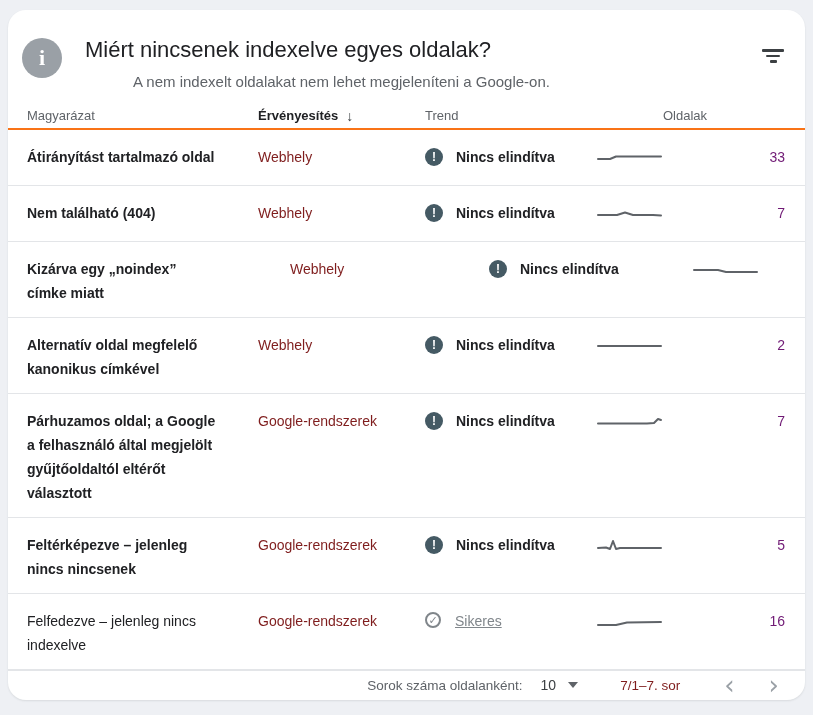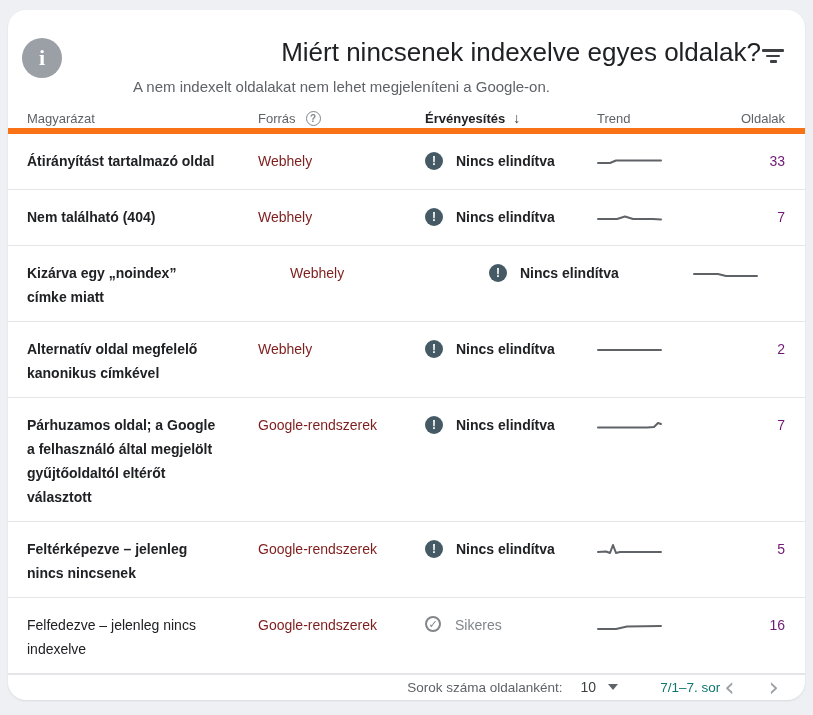--- a/index.html
+++ b/index.html
@@ -18,39 +18,39 @@
   }
   
   .card-header { display:flex; align-items:flex-start; padding:26px 20px 0 14px; }
   .info-badge {
     width:40px; height:40px; border-radius:50%; background:#9aa0a6;
     color:#ffffff; display:flex; align-items:center; justify-content:center;
     font-size:22px; font-weight:bold; font-family:"Liberation Serif","DejaVu Serif",serif;
     flex:0 0 40px; margin-right:23px; margin-top:2px;
   }
   .header-text { flex:1 1 auto; }
-  .page-title { font-size:26px; font-weight:400; color:#202124; line-height:1.25;text-align:right; }
+  .page-title { font-size:22px; font-weight:400; color:#202124; line-height:1.25; }
   .page-subtitle { font-size:15px; color:#5f6368; margin-top:9px;margin-left:48px; }
   .filter-btn {
     width:24px; height:24px; margin-top:8px; cursor:pointer;
     display:flex; flex-direction:column; align-items:center; justify-content:center; gap:3px;
   }
   .filter-btn i { display:block; background:#3c4043; height:2.5px; border-radius:1px; }
   .filter-btn i:nth-child(1){ width:22px; }
   .filter-btn i:nth-child(2){ width:14px; }
   .filter-btn i:nth-child(3){ width:7px; }
   
   .grid-row {
     display:grid;
     grid-template-columns:231px 167px 172px 110px 1fr;
     padding:0 20px 0 19px;
   }
   .thead {
     margin-top:14px; height:42px; align-items:center;
-    border-bottom:6px solid #f97316;
+    border-bottom:2px solid #f97316;
     font-size:13px; font-weight:500; color:#5f6368;
   }
   .thead .th { cursor:pointer; display:flex; align-items:center; }
   .th-validation { color:#202124; font-weight:700; }
   .sort-arrow { font-size:14px; margin-left:8px; font-weight:700; color:#3c4043; }
   .help-icon {
     width:15px; height:15px; border:1.5px solid #80868b; border-radius:50%;
     color:#80868b; font-size:10px; font-weight:700;
     display:inline-flex; align-items:center; justify-content:center;
     margin-left:10px; cursor:pointer;
@@ -77,40 +77,40 @@
   .ic {
     width:18px; height:18px; border-radius:50%; flex:0 0 18px;
     display:flex; align-items:center; justify-content:center;
     margin-right:13px; margin-top:3px;
   }
   .ic-alert { background:#455a64; color:#ffffff; font-size:12px; font-weight:700; }
   .ic-check { border:2px solid #80868b; color:#80868b; font-size:11px; font-weight:700;
               width:16px; height:16px; flex-basis:16px; margin-right:14px; display:none; }
   .row.st-success .ic-check { display:flex; }
   .status-label { font-weight:700; color:#202124; }
-  .row.st-success .status-label { font-weight:400; color:#80868b; }
+  .row.st-success .status-label { font-weight:400; color:#80868b;text-decoration:underline; }
   .c-trend { padding-top:4px; }
   .spark { width:65px; height:16px; overflow:visible; }
   .spark polyline { fill:none; stroke:#5f6368; stroke-width:2; stroke-linecap:round; stroke-linejoin:round; }
   .c-pages { text-align:right; color:#701a75; }
   
   .card-footer {
     height:49px; border-top:1px solid #e3e5e8;
     display:flex; align-items:center; justify-content:flex-end;
     padding:0 22px 0 0; font-size:13.5px; color:#5f6368;
   }
   .rpp-label { margin-right:18px; }
   .rpp-select { display:flex; align-items:center; cursor:pointer; margin-right:42px; color:#3c4043; }
   .rpp-value { font-size:14px; }
   .dd-triangle {
     width:0; height:0; margin-left:12px;
     border-left:5px solid transparent; border-right:5px solid transparent;
     border-top:6px solid #5f6368;
   }
-  .range-label { color:#0f766e; }
+  .range-label { margin-right:40px; color:#7f1d1d; }
   .pager { display:flex; align-items:center; gap:26px; }
   .chev { cursor:pointer; color:#9aa0a6; font-size:26px; line-height:20px;
           font-family:"DejaVu Sans",sans-serif; padding:0 4px; }
 </style>
 </head>
 <body>
 
 <div class="card">
 
   <div class="card-header">
@@ -122,24 +122,20 @@
     <div class="filter-btn" title="">
         <i></i>
         <i></i>
         <i></i>
       </div>
   </div>
 
   <div class="grid-row thead">
     <div class="th">
       <span>Magyarázat</span>
-    </div>
-    <div class="th">
-      <span>Forrás</span>
-      <span class="help-icon">?</span>
     </div>
     <div class="th th-validation">
       <span>Érvényesítés</span>
       <span class="sort-arrow">↓</span>
     </div>
     <div class="th">
       <span>Trend</span>
     </div>
     <div class="th th-pages">
       <span>Oldalak</span>

